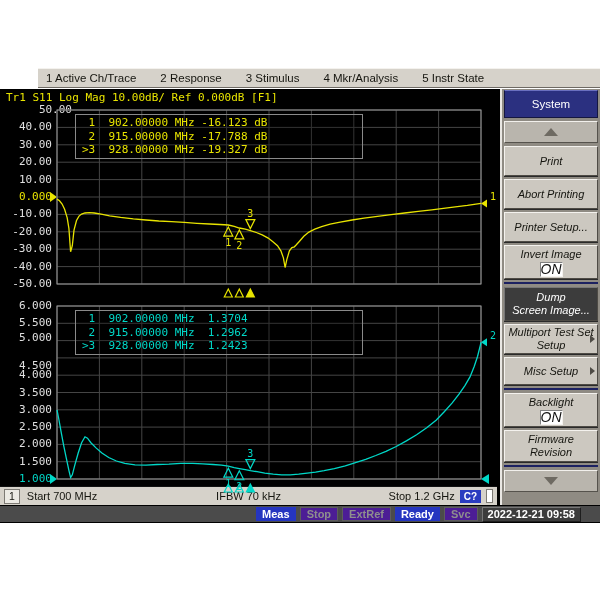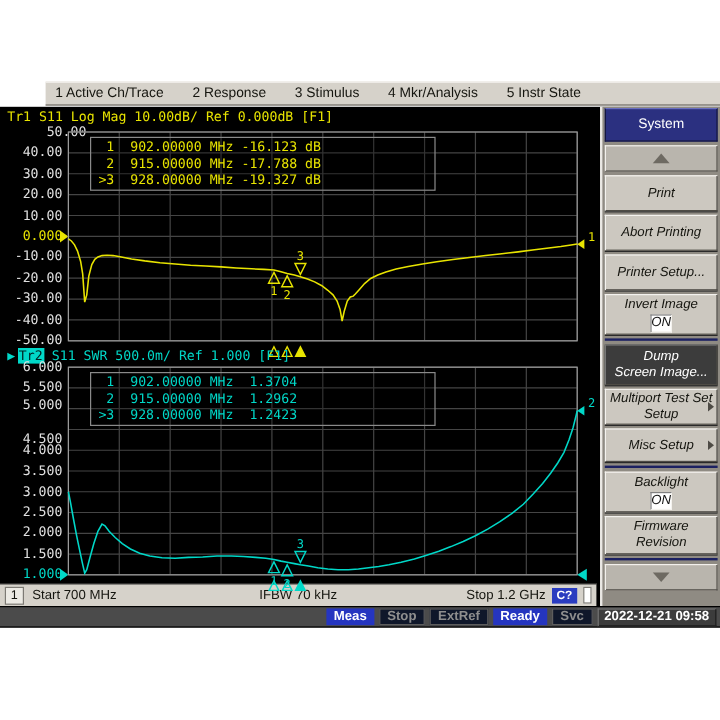--- a/index.html
+++ b/index.html
@@ -50,33 +50,33 @@
     border-right:1px solid #55524c;border-bottom:1px solid #55524c;display:flex;align-items:center;
     justify-content:center;box-sizing:border-box;flex:0 0 auto;cursor:pointer;}
   .tri-up{width:0;height:0;border-left:7px solid transparent;border-right:7px solid transparent;border-bottom:8px solid #6e6a62;}
   .tri-down{width:0;height:0;border-left:7px solid transparent;border-right:7px solid transparent;border-top:8px solid #6e6a62;}
   .sk-btn{position:relative;background:#ccc8c0;border-top:1px solid #f4f2ee;border-left:1px solid #f4f2ee;
     border-right:1px solid #4e4b45;border-bottom:1px solid #4e4b45;box-shadow:0 1px 0 #2a2a2a;
     display:flex;flex-direction:column;align-items:center;justify-content:center;
     font-size:11px;color:#15150f;text-align:center;line-height:13px;box-sizing:border-box;flex:0 0 auto;cursor:pointer;font-style:italic;}
   .sk-btn.sel{background:#3c3c3c;color:#fff;border-top-color:#777;border-left-color:#777;}
   .sk-on{background:#fff;border:1px solid #808080;border-bottom-color:#f4f2ee;border-right-color:#f4f2ee;
-    padding:0 0;margin-top:1px;font-size:11px;line-height:13px;color:#111;}
+    padding:0 0;margin-top:1px;font-size:14px;line-height:13px;color:#111;}
   .sk-arrow{position:absolute;right:2px;top:50%;margin-top:-4px;width:0;height:0;
     border-top:4px solid transparent;border-bottom:4px solid transparent;border-left:5px solid #4e4b45;}
   .sk-sep{height:2px;background:#1c2161;flex:0 0 auto;}
 
   
   .instbar{position:absolute;top:505px;left:0;width:600px;height:18px;background:#4b4b4b;
     border-top:1px solid #000;border-bottom:1px solid #000;box-sizing:border-box;
-    display:flex;align-items:center;justify-content:flex-end;gap:4px;padding-right:3px;
+    display:flex;align-items:center;justify-content:flex-end;gap:4px;padding-right:19px;
     font-size:11px;font-weight:bold;}
   .badge{padding:0 6px;line-height:14px;}
   .badge.on{background:#2535c0;color:#fff;}
-  .badge.off{color:#8e8e8e;border:1px solid #5d5d5d;background:#0f172a;line-height:12px;}
+  .badge.off{color:#8e8e8e;border:1px solid #5d5d5d;background:#4c1d95;line-height:12px;}
   .datetime{background:#3c3c3c;color:#fff;border:1px solid #777;border-right-color:#1e1e1e;border-bottom-color:#1e1e1e;
     padding:0 5px;line-height:13px;font-weight:bold;}
 </style>
 </head>
 <body>
 
 <div class="page">
   <div class="menubar" id="menubar">
       <span class="menu-item">1 Active Ch/Trace</span>
       <span class="menu-item">2 Response</span>
@@ -180,21 +180,20 @@
         <text x="193.344" y="106.62897999999998" fill="#e8e400" text-anchor="middle" font-size="10" font-family="DejaVu Sans Mono, monospace">3</text>
         <path d="M193.344,179 L189.344,187 L197.344,187 Z" fill="#e8e400" stroke="#e8e400" stroke-width="1.2"></path>
         <path d="M424,93.438 L430,89.438 L430,97.438 Z" fill="#e8e400"></path>
         <text x="433" y="90.438" fill="#e8e400" text-anchor="start" font-size="10" font-family="DejaVu Sans Mono, monospace">1</text>
       </svg>
       <div class="mkr-table" style="top: 25px; color: rgb(232, 228, 0);">
         <div class="mkr-row"> 1  902.00000 MHz -16.123 dB</div>
         <div class="mkr-row"> 2  915.00000 MHz -17.788 dB</div>
         <div class="mkr-row">&gt;3  928.00000 MHz -19.327 dB</div>
       </div>
-      <div class="tr-title" style="top: 201px; color: rgb(0, 216, 200);"><span class="tr-arrow">▶</span><span class="tr-prefix active-prefix" style="background: rgb(0, 216, 200); color: rgb(0, 32, 32);">Tr2</span><span> S11 SWR 500.0m/ Ref 1.000 [F1]</span></div>
       <div class="ylabel" style="top: 210px;">6.000</div>
       <div class="ylabel" style="top: 227.3px;">5.500</div>
       <div class="ylabel" style="top: 242px;">5.000</div>
       <div class="ylabel" style="top: 270px;">4.500</div>
       <div class="ylabel" style="top: 279.2px;">4.000</div>
       <div class="ylabel" style="top: 296.5px;">3.500</div>
       <div class="ylabel" style="top: 313.8px;">3.000</div>
       <div class="ylabel" style="top: 331.1px;">2.500</div>
       <div class="ylabel" style="top: 348.4px;">2.000</div>
       <div class="ylabel" style="top: 365.7px;">1.500</div>

